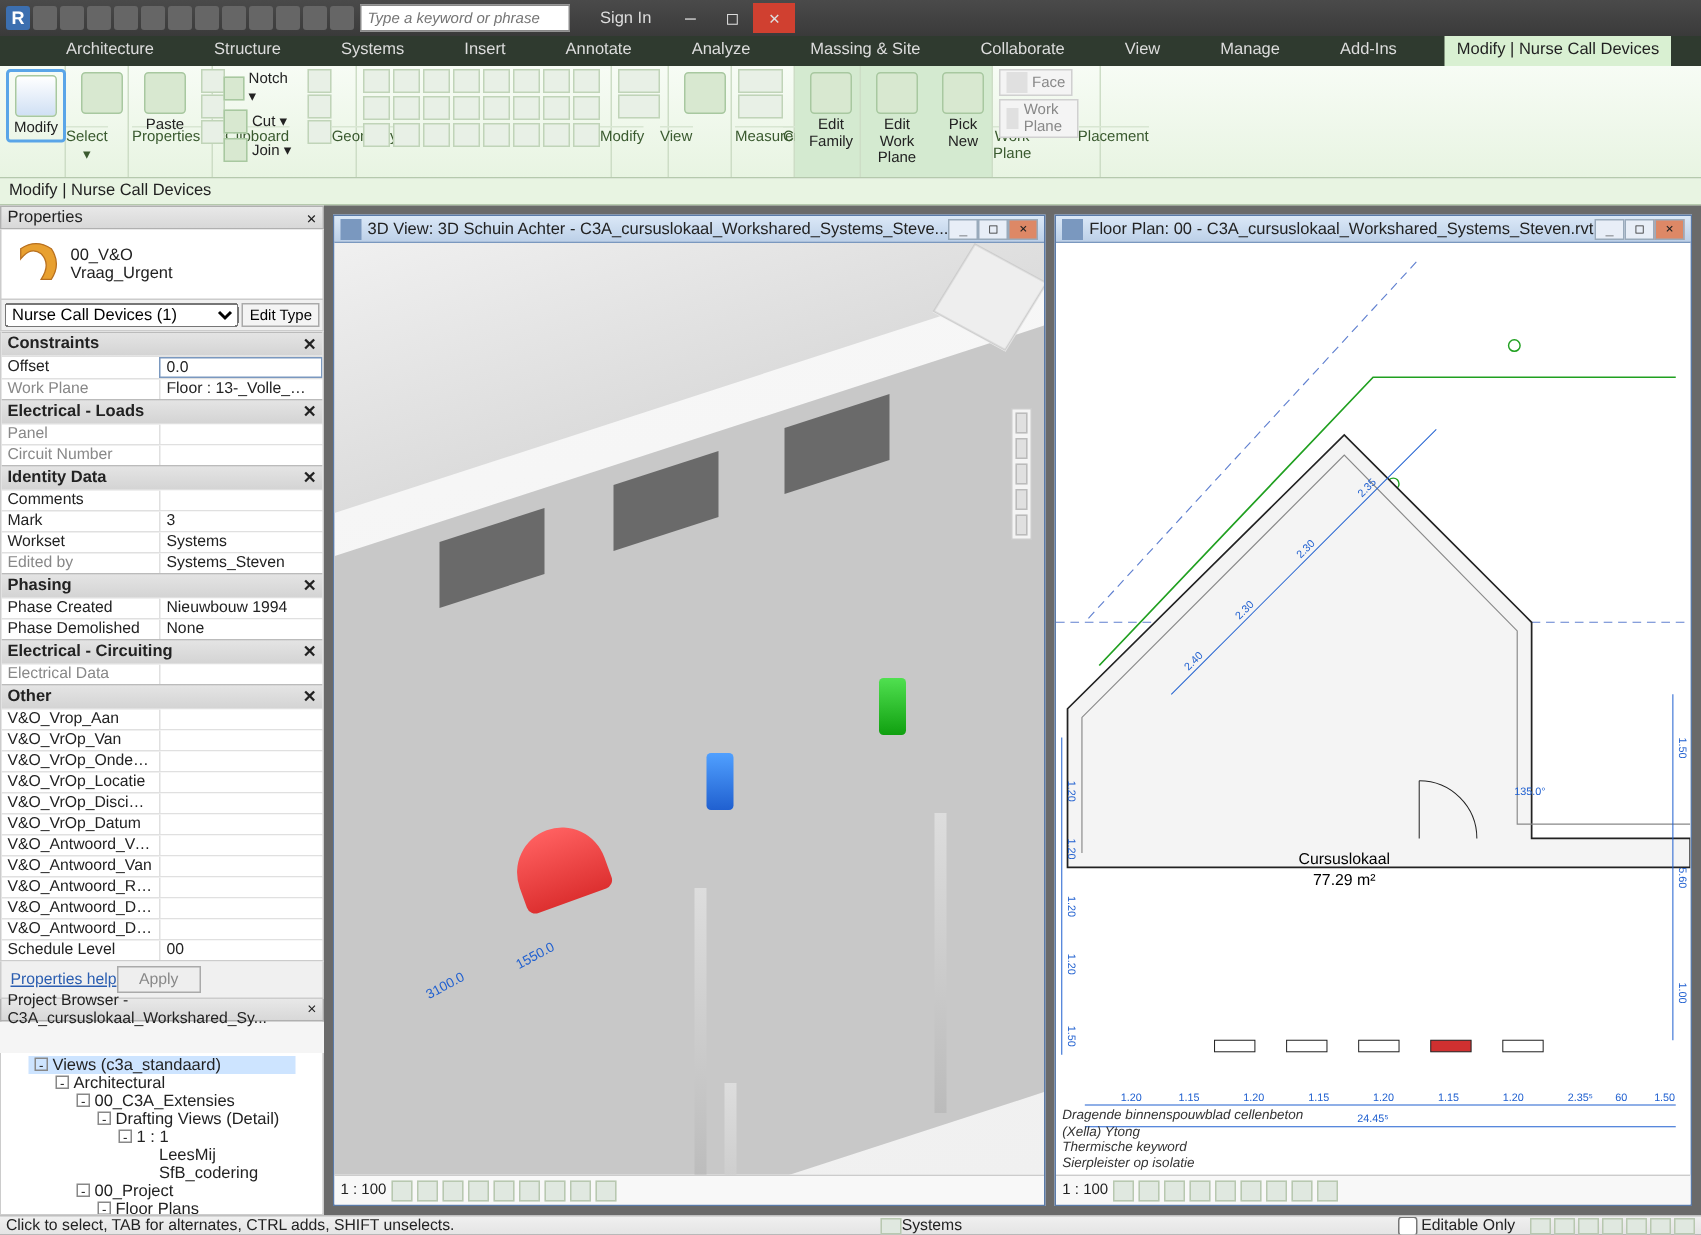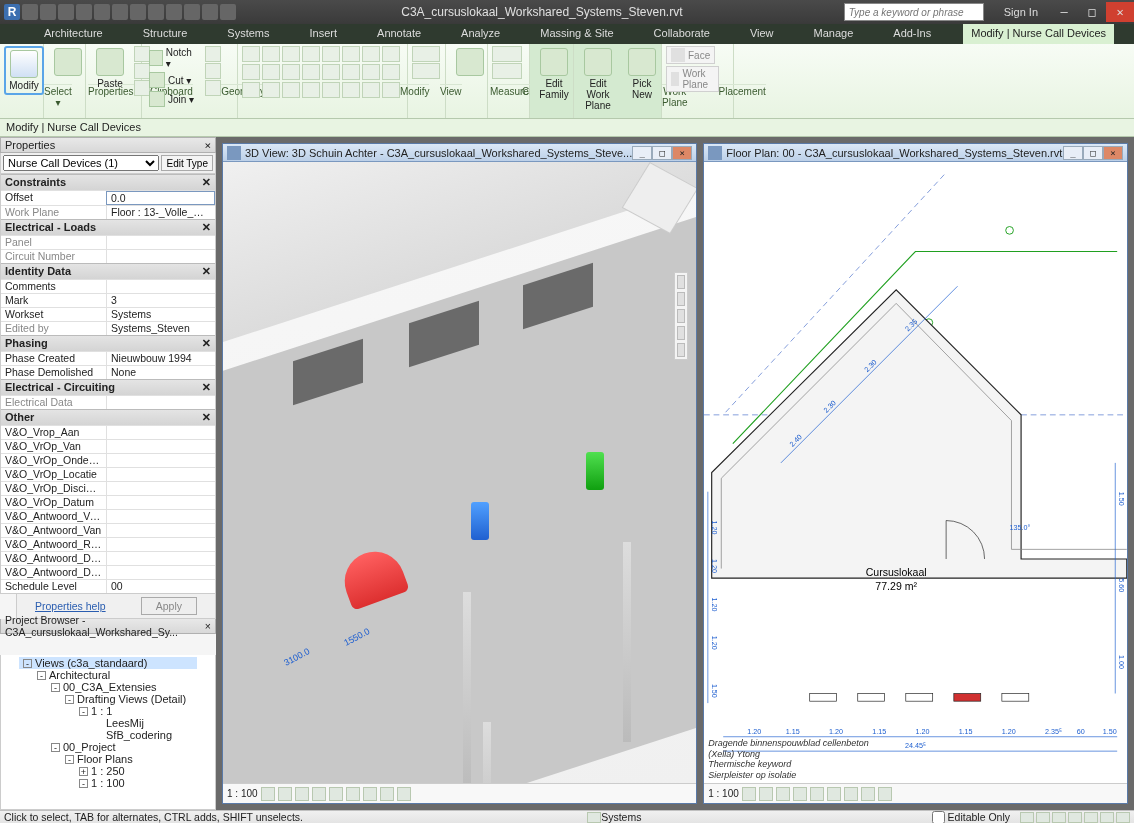--- a/index.html
+++ b/index.html
@@ -54,21 +54,21 @@
 .props-selector { display:flex; gap:2px; padding:2px; border:1px solid #ccc; border-top:none; background:#f0f0f0; }
 .props-selector select { flex:1; height:16px; font-size:11px; }
 .props-selector .edit-type { font-size:10px; padding:1px 4px; border:1px solid #aaa; background:#f4f4f4; white-space:nowrap; cursor:pointer; }
 .props-grid { flex:0 0 auto; overflow:auto; border:1px solid #ccc; border-top:none; background:#fff; }
 .props-grid .group { background: linear-gradient(#e4e4e4,#d4d4d4); padding:1px 4px; font-weight:bold; font-size:11px; display:flex; justify-content:space-between; border-top:1px solid #bbb; }
 .props-grid .row { display:flex; border-top:1px solid #e0e0e0; min-height:14px; }
 .props-grid .row .k { width:105px; padding:0 4px; font-size:10.5px; white-space:nowrap; overflow:hidden; text-overflow:ellipsis; }
 .props-grid .row .k.dim { color:#888; }
 .props-grid .row .v { flex:1; padding:0 4px; font-size:10.5px; background:#fff; border-left:1px solid #e0e0e0; white-space:nowrap; overflow:hidden; text-overflow:ellipsis; }
 .props-grid .row .v.input { background:#fff; border:1px solid #7a98bf; }
-.props-footer { display:flex; justify-content:space-between; align-items:center; padding:3px 18px; border:1px solid #ccc; border-top:none; background:#f0f0f0;margin-left:16px; }
+.props-footer { display:flex; align-items:center; padding:3px 6px; border:1px solid #ccc; border-top:none; background:#f0f0f0; }
 .props-footer a { color:#2a5db0; text-decoration:underline; font-size:10.5px; cursor:pointer; }
 .props-footer .apply { padding:2px 14px; border:1px solid #aaa; background:#eee; color:#888; font-size:10.5px; }
 
 .browser-header { background: linear-gradient(#e8e8e8,#d8d8d8); border: 1px solid #b0b0b0; border-top:none; height: 15px; display:flex; align-items:center; justify-content:space-between; padding:0 4px; font-size:10.5px; }
 .browser { flex:1; overflow:auto; border:1px solid #ccc; border-top:none; background:#fff; font-size:11px; padding:2px 18px;margin-top:21px; }
 .browser .tree-item { white-space:nowrap; padding:0 3px; cursor:pointer; }
 .browser .tree-item .tog { display:inline-block; width:9px; height:9px; border:1px solid #888; text-align:center; line-height:8px; font-size:9px; margin-right:3px; }
 .browser .sel { background:#cde4ff; }
 
 
@@ -125,21 +125,20 @@
     <span class="icon"></span>
     <span class="icon"></span>
     <span class="icon"></span>
     <span class="icon"></span>
     <span class="icon"></span>
     <span class="icon"></span>
     <span class="icon"></span>
     <span class="icon"></span>
     <span class="icon"></span>
   </div>
-  <div class="title">C3A_cursuslokaal_Workshared_Systems_Steven.rvt</div>
   <input class="search" type="text" placeholder="Type a keyword or phrase" style="">
   <div class="right">
     <span class="icon"></span>
     <span class="icon"></span>
     <span class="icon"></span>
     <span class="icon"></span>
     <span>Sign In</span>
     <span class="icon"></span>
     <span class="icon"></span>
   </div>
@@ -313,20 +312,29 @@
 </div>
 
 <div class="contextbar">Modify | Nurse Call Devices</div>
 
 <div class="main">
 
   <div class="left-col">
     <div class="props-header">
       <span>Properties</span>
         <span class="x">×</span>
+    </div>
+    <div class="props-top">
+      <svg class="fam-icon" viewBox="0 0 40 40">
+        <path d="M8 8 Q20 0 32 8 Q40 20 32 32 L24 32 Q32 20 24 12 Q16 6 8 16 Z" fill="#e8a030" stroke="#b87020"></path>
+      </svg>
+      <div class="fam-info">
+        <div>00_V&amp;O</div>
+        <div>Vraag_Urgent</div>
+      </div>
     </div>
     <div class="props-selector">
       <select><option>Nurse Call Devices (1)</option></select>
       <button class="edit-type">Edit Type</button>
     </div>
     <div class="props-grid" id="props-grid">
         <div class="group">
           <span>Constraints</span>
           <span>✕</span>
         </div>

